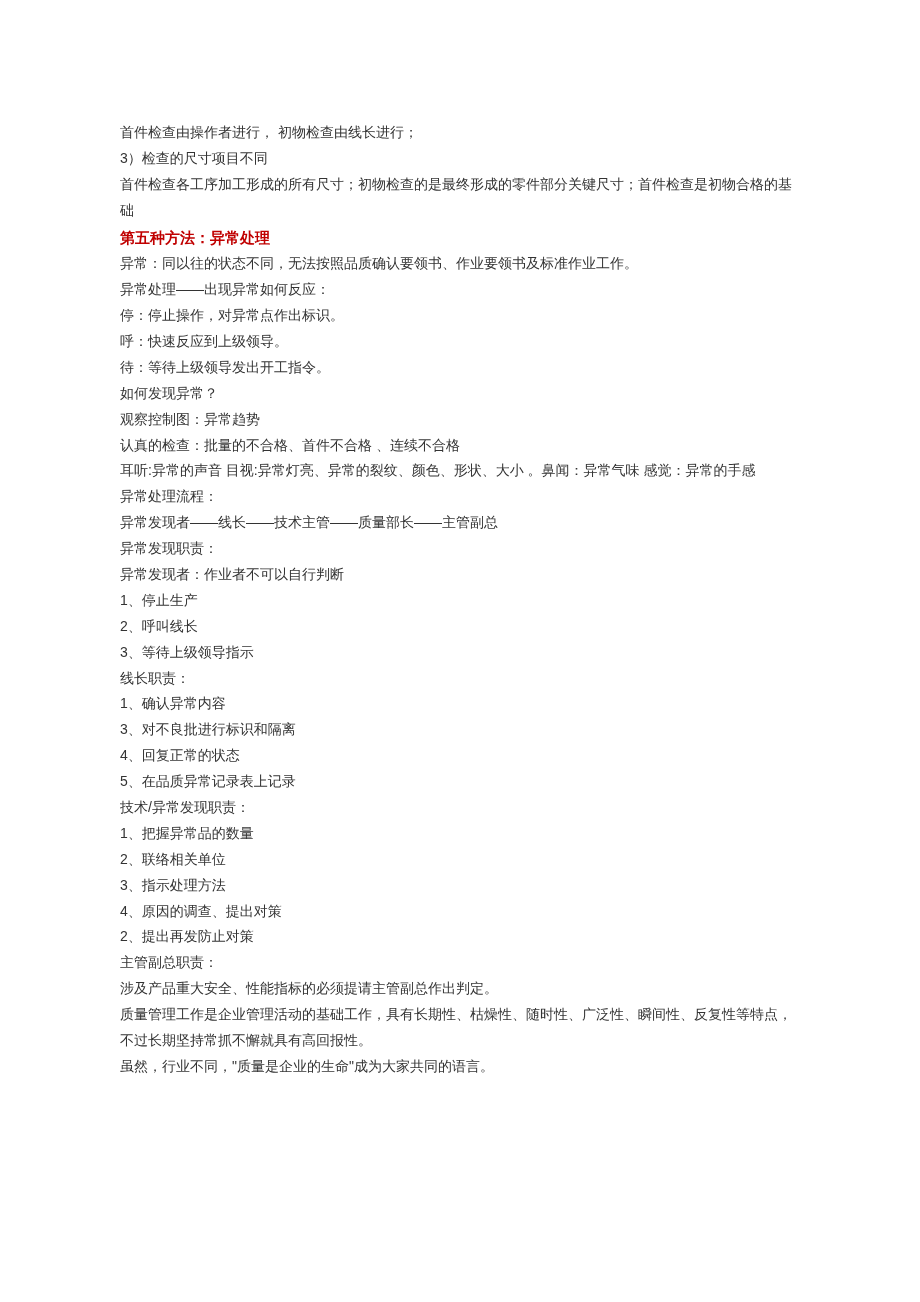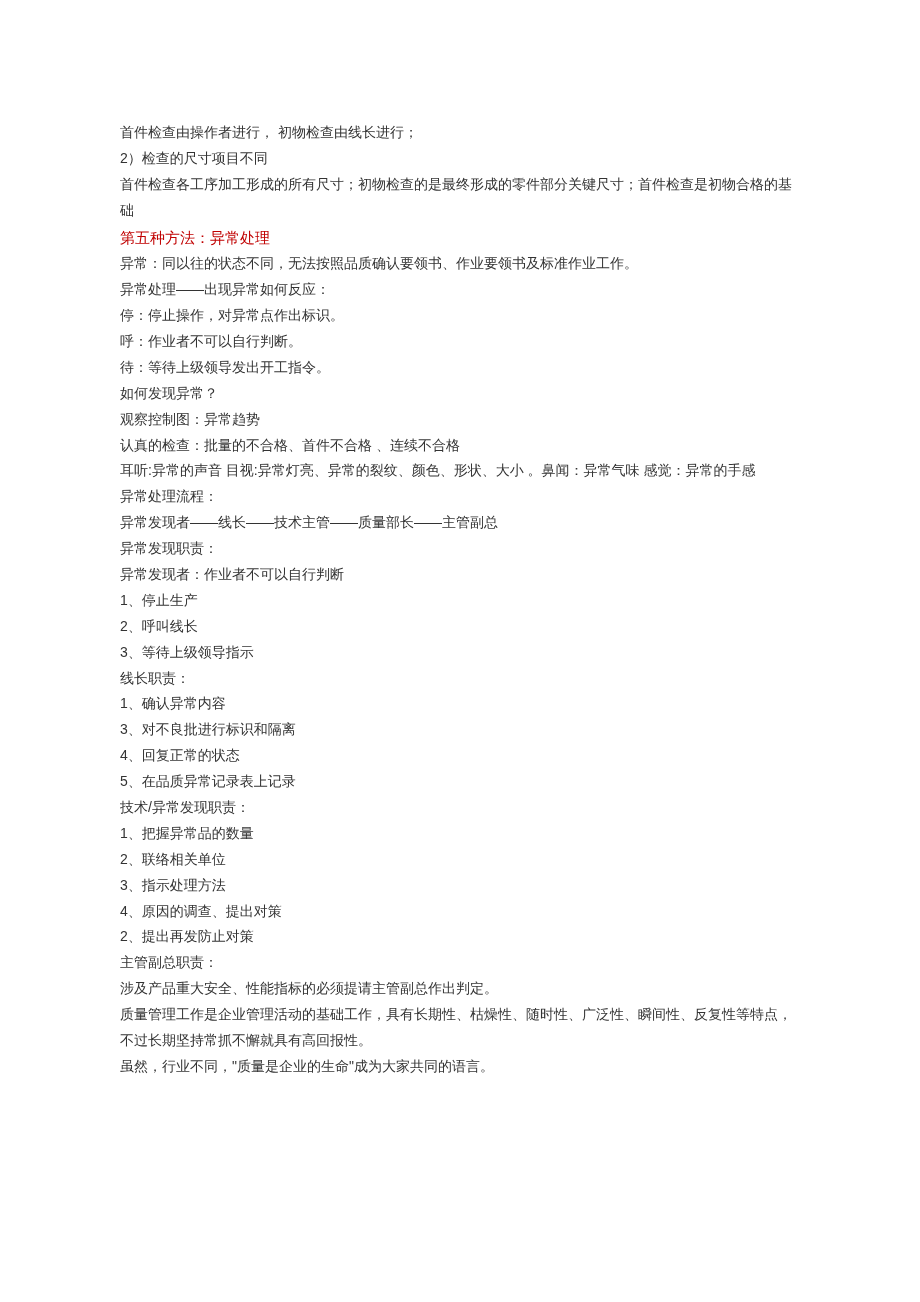--- a/index.html
+++ b/index.html
@@ -17,36 +17,36 @@
       color: #333333;
     }
     .doc-line {
       display: block;
     }
     .bold {
       font-weight: normal;
     }
     .heading-red {
       color: #c00000;
-      font-weight: normal;
+      font-weight: bold;
       font-size: 15px;
     }
   </style>
 </head>
 <body>
 
 <div id="doc-container">
     <div class="doc-line ">首件检查由操作者进行，   初物检查由线长进行；</div>
-    <div class="doc-line ">2）检查的尺寸项目不同</div>
+    <div class="doc-line ">3）检查的尺寸项目不同</div>
     <div class="doc-line ">首件检查各工序加工形成的所有尺寸；初物检查的是最终形成的零件部分关键尺寸；首件检查是初物合格的基础</div>
     <div class="doc-line heading-red">第五种方法：异常处理</div>
     <div class="doc-line ">异常：同以往的状态不同，无法按照品质确认要领书、作业要领书及标准作业工作。</div>
     <div class="doc-line ">异常处理——出现异常如何反应：</div>
     <div class="doc-line ">停：停止操作，对异常点作出标识。</div>
-    <div class="doc-line ">呼：作业者不可以自行判断。</div>
+    <div class="doc-line ">呼：快速反应到上级领导。</div>
     <div class="doc-line ">待：等待上级领导发出开工指令。</div>
     <div class="doc-line bold">如何发现异常？</div>
     <div class="doc-line ">观察控制图：异常趋势</div>
     <div class="doc-line ">认真的检查：批量的不合格、首件不合格 、连续不合格</div>
     <div class="doc-line ">耳听:异常的声音  目视:异常灯亮、异常的裂纹、颜色、形状、大小 。鼻闻：异常气味   感觉：异常的手感</div>
     <div class="doc-line bold">异常处理流程：</div>
     <div class="doc-line ">异常发现者——线长——技术主管——质量部长——主管副总</div>
     <div class="doc-line ">异常发现职责：</div>
     <div class="doc-line ">异常发现者：作业者不可以自行判断</div>
     <div class="doc-line ">1、停止生产</div>

